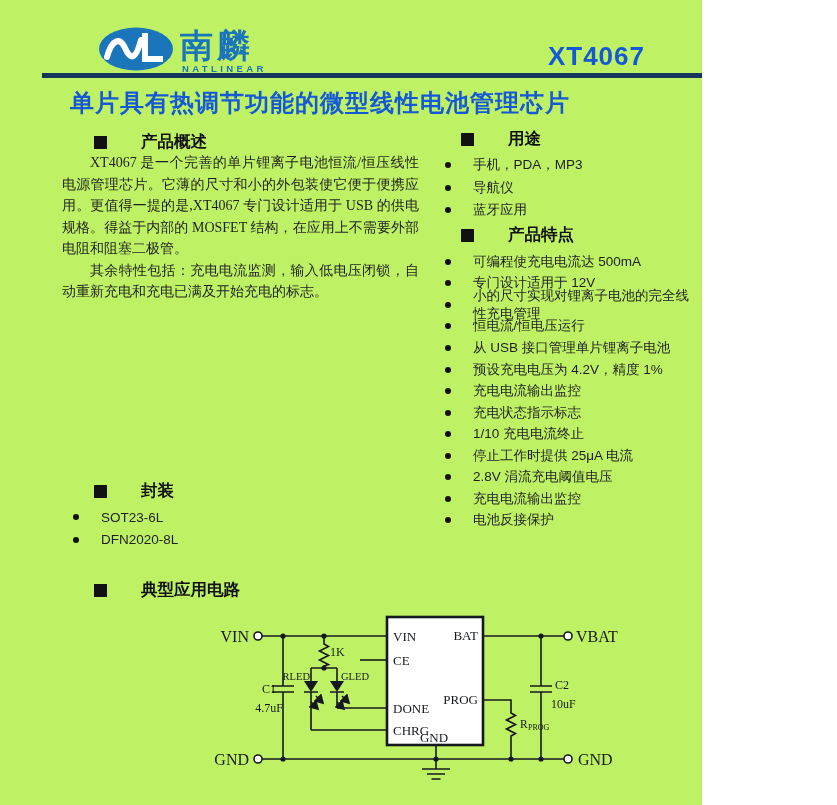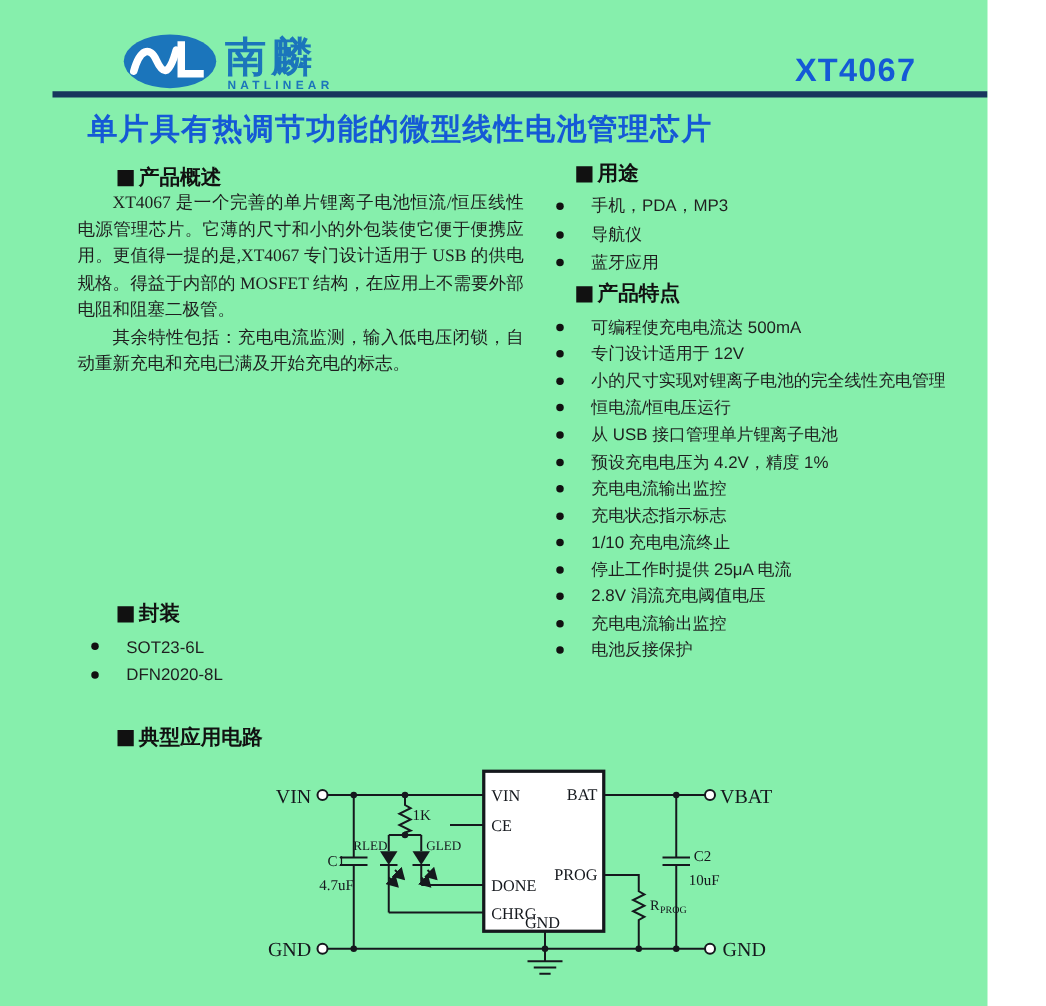--- a/index.html
+++ b/index.html
@@ -1,30 +1,30 @@
 <!DOCTYPE html>
 <html><head>
 <meta charset="utf-8">
 <style>
   html,body{margin:0;padding:0;background:#fff;}
-  .page{position:relative;width:790px;height:805px;background:#86efac;overflow:hidden;
+  .page{position:relative;width:702px;height:805px;background:#bef264;overflow:hidden;
         font-family:"Liberation Sans",sans-serif;}
   
   .logo-mark{position:absolute;left:97px;top:26px;width:78px;height:48px;}
   .brand-cn{position:absolute;left:180px;top:28px;font-size:33px;font-weight:bold;
             color:#1b75bb;letter-spacing:4px;line-height:36px;}
   .brand-en{position:absolute;left:182px;top:63px;font-size:9.5px;font-weight:bold;
             color:#1b75bb;letter-spacing:3.4px;}
   .part-no{position:absolute;right:57px;top:41px;font-size:26px;font-weight:bold;
            color:#1559d6;letter-spacing:1px;}
   .hrule{position:absolute;left:42px;top:73px;width:748px;height:5px;background:#17365d;}
   .page-title{position:absolute;left:70px;top:87px;font-size:24px;font-weight:bold;
               color:#1559d6;letter-spacing:1px;}
   
-  .sec-head{position:absolute;display:flex;align-items:center;gap:4px;
+  .sec-head{position:absolute;display:flex;align-items:center;gap:34px;
             font-size:16.5px;font-weight:bold;color:#111;padding-left:24px;}
   .sec-head .sq{width:13px;height:13px;background:#111;flex:none;}
   
   .body-copy{position:absolute;left:62px;top:152px;width:357px;
              font-family:"Liberation Serif",serif;font-size:14px;line-height:21.5px;
              color:#1f1f1f;text-align:justify;}
   .body-copy p{margin:0;text-indent:2em;}
   
   .blist{position:absolute;list-style:none;margin:0;padding:0;
          font-size:13.5px;color:#1f1f1f;}

